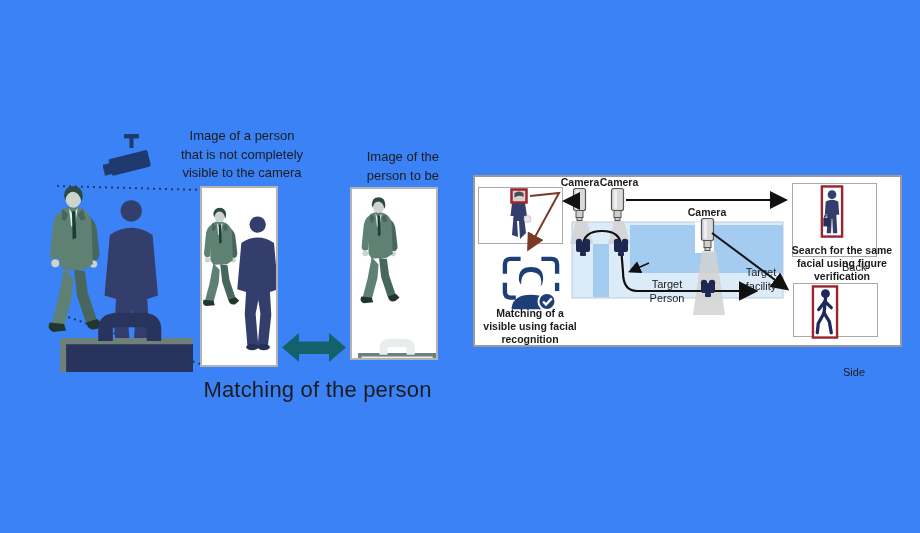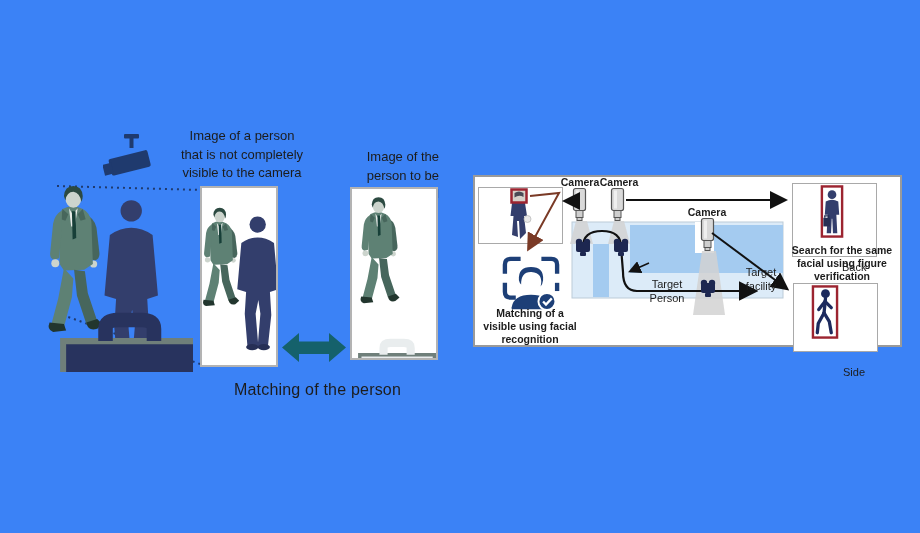--- a/index.html
+++ b/index.html
@@ -1,21 +1,21 @@
 <!DOCTYPE html>
 <html style="--navy: #1f3a6e; --silhouette: #333e6c; --suit: #5e8174; --suitDark: #47665c; --hair: #2c4a41; --skin: #ccd4cd; --teal: #15616b; --redbox: #9c2430; --maroon: #7a3a26; --blueBlock: #a4cbf0; --bluePale: #dcebf8; --faceIcon: #1d3f77; --text: #1c1c1c;"><head>
 <meta charset="utf-8">
 <style>
   html,body{margin:0;padding:0;background:#fff;}
   .stage{position:relative;width:920px;height:533px;background:#3b82f6;overflow:hidden;
          font-family:"Liberation Sans",sans-serif;color:var(--text,#1c1c1c);}
   .abs{position:absolute;}
   .txt{position:absolute;white-space:pre-line;text-align:center;color:var(--text,#1c1c1c);}
   .cap-l{font-size:13px;line-height:18.5px;}
-  .cap-big{font-size:16px;line-height:22px;letter-spacing:.2px;}
+  .cap-big{font-size:22px;line-height:22px;letter-spacing:.2px;}
   .cap-r{font-size:10.5px;line-height:13px;font-weight:bold;}
   .lbl-r{font-size:11px;line-height:13.5px;margin-top:40px;}
   .framebox{position:absolute;background:#fff;border:2px solid #b3b3b3;overflow:hidden;box-sizing:border-box;}
   .whitebox{position:absolute;background:#fff;border:1.5px solid #a9a9a9;box-sizing:border-box;}
   .outerbox{position:absolute;background:#fff;border:2px solid #9a9a9a;box-sizing:border-box;}
   svg{display:block;}
   
   .p-suit{fill:var(--suit,#5e8174);}
   .p-suitd{fill:var(--suitDark,#47665c);}
   .p-skin{fill:var(--skin,#ccd4cd);}
@@ -239,21 +239,21 @@
       <rect class="p-sild" x="3" y="34" width="7" height="9"></rect>
       <path d="M4.5 34 v-2 h4 v2" fill="none" stroke="#262f55" stroke-width="1.4"></path>
     </svg>
     <div class="txt lbl-r" style="left:49px;top:37px;width:32px;text-align:left;">Back</div>
   </div>
 
   <div class="txt cap-r" style="left:784px;top:244px;width:116px;">Search for the same
 facial using figure
 verification</div>
 
-  <div class="whitebox" style="left:793px;top:283px;width:85px;height:69px;">
+  <div class="whitebox" style="left:793px;top:283px;width:85px;height:54px;">
     <svg class="abs" style="left:17px;top:1px;" width="28" height="54" viewBox="0 0 28 56">
       <rect x="1.5" y="1.5" width="25" height="53" fill="#fff" style="stroke:var(--redbox,#9c2430)" stroke-width="2.5"></rect>
       <circle cx="14.5" cy="9" r="4.6" fill="#1d2a5e"></circle>
       <g stroke="#1d2a5e" stroke-width="3.4" stroke-linecap="round" fill="none">
         <path d="M14.5 14 L13 29"></path>
         <path d="M14 17 L7.5 25.5"></path>
         <path d="M14 17 L20.5 23.5"></path>
         <path d="M13 29 L7 40 L6 49.5"></path>
         <path d="M13 29 L18.5 38 L20.5 49.5"></path>
       </g>

